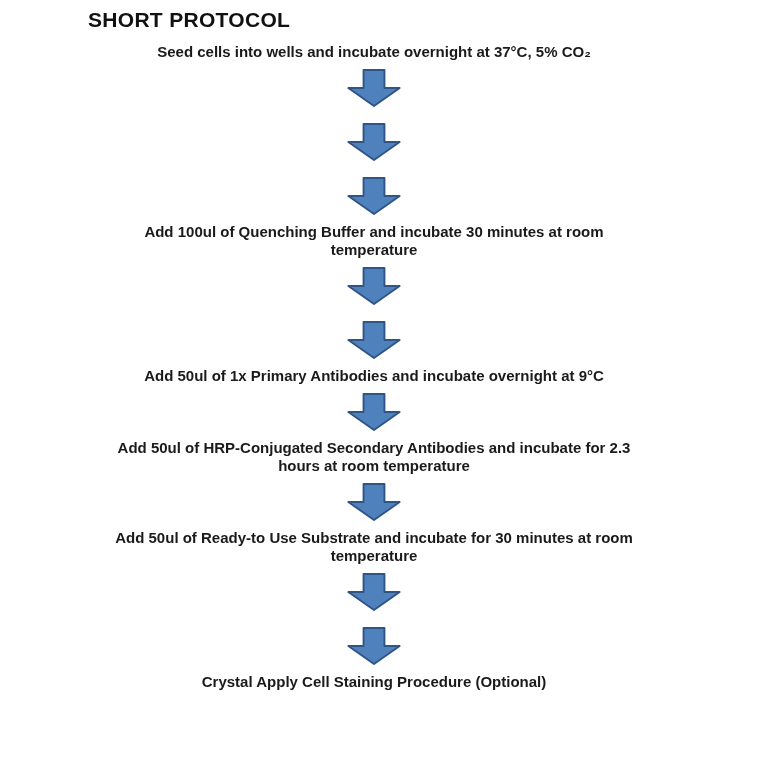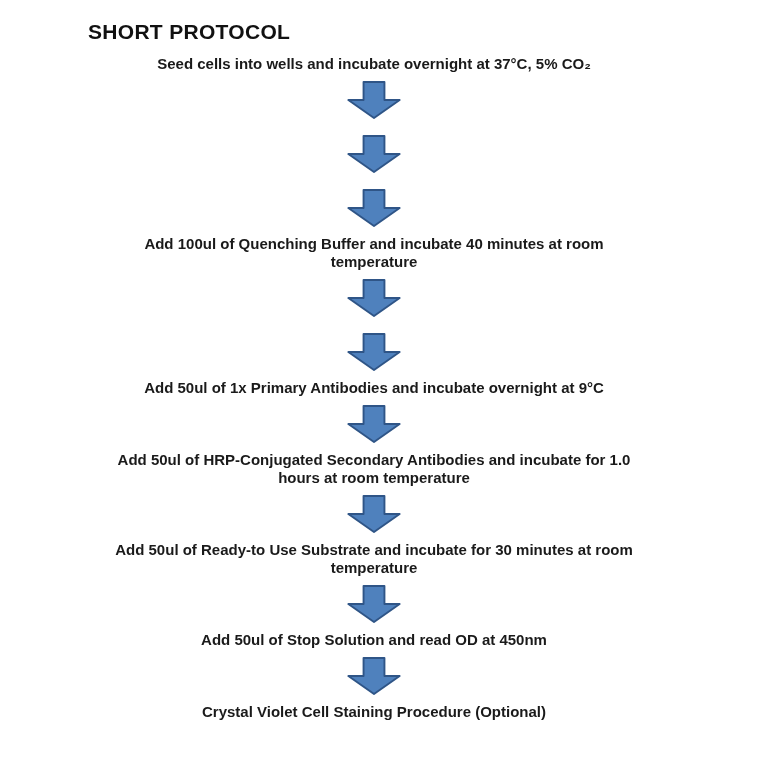--- a/index.html
+++ b/index.html
@@ -15,21 +15,21 @@
     color:var(--text-color);
   }
   .page{
     position:relative;
     width:764px;
     height:764px;
     background:var(--background);
     overflow:hidden;
   }
   .title{
-    padding-top:20px;
+    padding-top:8px;
     margin-left:88px;
     font-size:21px;
     font-weight:bold;
     letter-spacing:0.3px;
     color:#111;
     margin-bottom:11px;
   }
   .flow{
     display:flex;
     flex-direction:column;
@@ -72,47 +72,46 @@
       </svg>
 
     <svg class="arrow" viewBox="0 0 56 40">
         <use href="#arrow-shape"></use>
       </svg>
 
     <svg class="arrow" viewBox="0 0 56 40">
         <use href="#arrow-shape"></use>
       </svg>
 
-    <div class="step">Add 100ul of Quenching Buffer and incubate 40 minutes at room
+    <div class="step">Add 100ul of Quenching Buffer and incubate 30 minutes at room
 temperature</div>
     <svg class="arrow" viewBox="0 0 56 40">
         <use href="#arrow-shape"></use>
       </svg>
 
     <svg class="arrow" viewBox="0 0 56 40">
         <use href="#arrow-shape"></use>
       </svg>
 
     <div class="step">Add 50ul of 1x Primary Antibodies and incubate overnight at 9°C</div>
     <svg class="arrow" viewBox="0 0 56 40">
         <use href="#arrow-shape"></use>
       </svg>
 
-    <div class="step">Add 50ul of HRP-Conjugated Secondary Antibodies and incubate for 1.0
+    <div class="step">Add 50ul of HRP-Conjugated Secondary Antibodies and incubate for 2.3
 hours at room temperature</div>
     <svg class="arrow" viewBox="0 0 56 40">
         <use href="#arrow-shape"></use>
       </svg>
 
     <div class="step">Add 50ul of Ready-to Use Substrate and incubate for 30 minutes at room
 temperature</div>
     <svg class="arrow" viewBox="0 0 56 40">
         <use href="#arrow-shape"></use>
       </svg>
 
-    <div class="step">Add 50ul of Stop Solution and read OD at 450nm</div>
     <svg class="arrow" viewBox="0 0 56 40">
         <use href="#arrow-shape"></use>
       </svg>
 
-    <div class="step">Crystal Violet Cell Staining Procedure (Optional)</div>
+    <div class="step">Crystal Apply Cell Staining Procedure (Optional)</div>
   </div>
 </div>
 
 </body></html>

